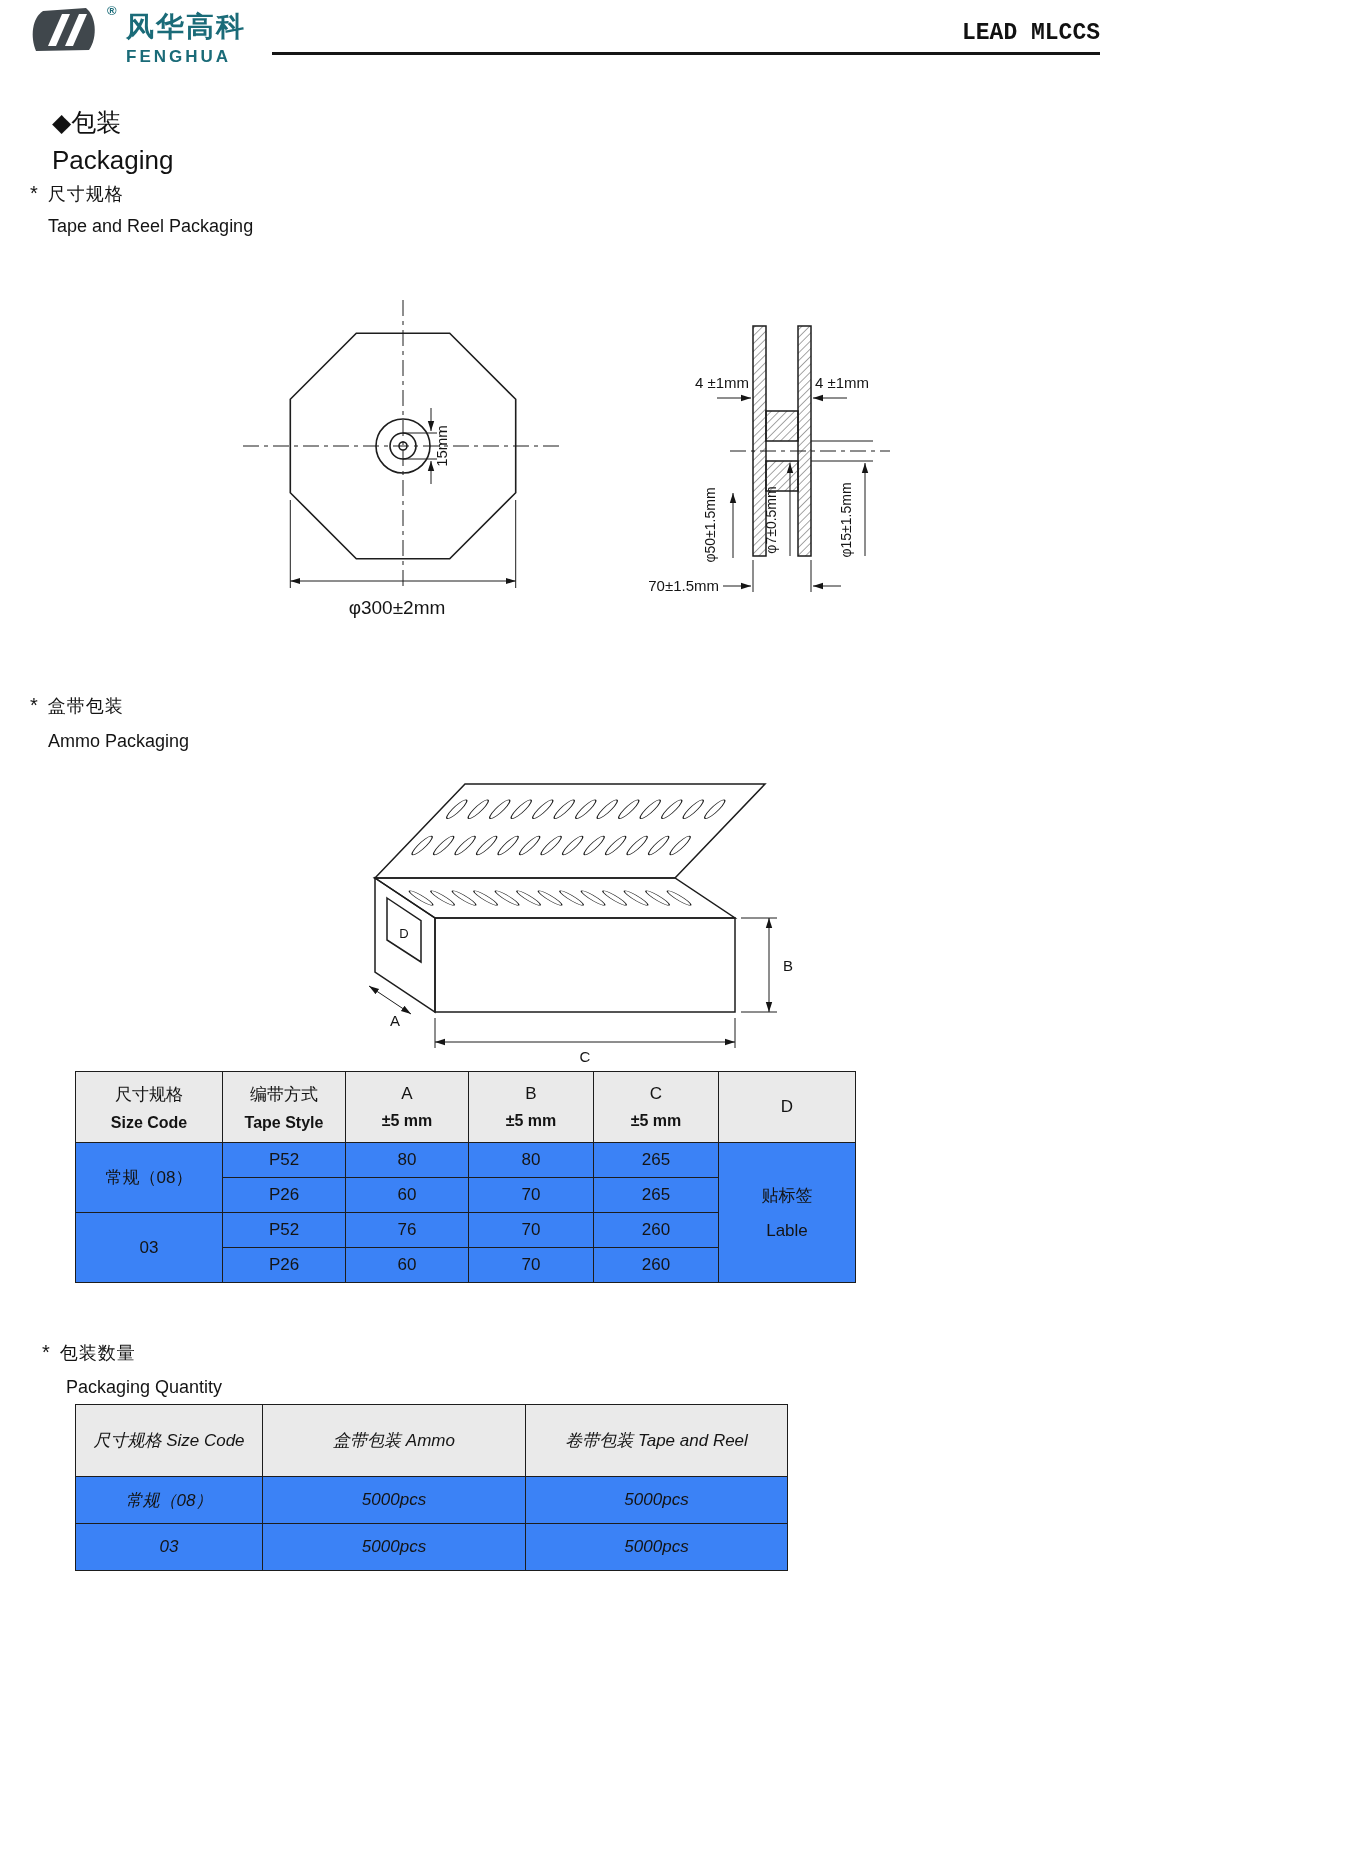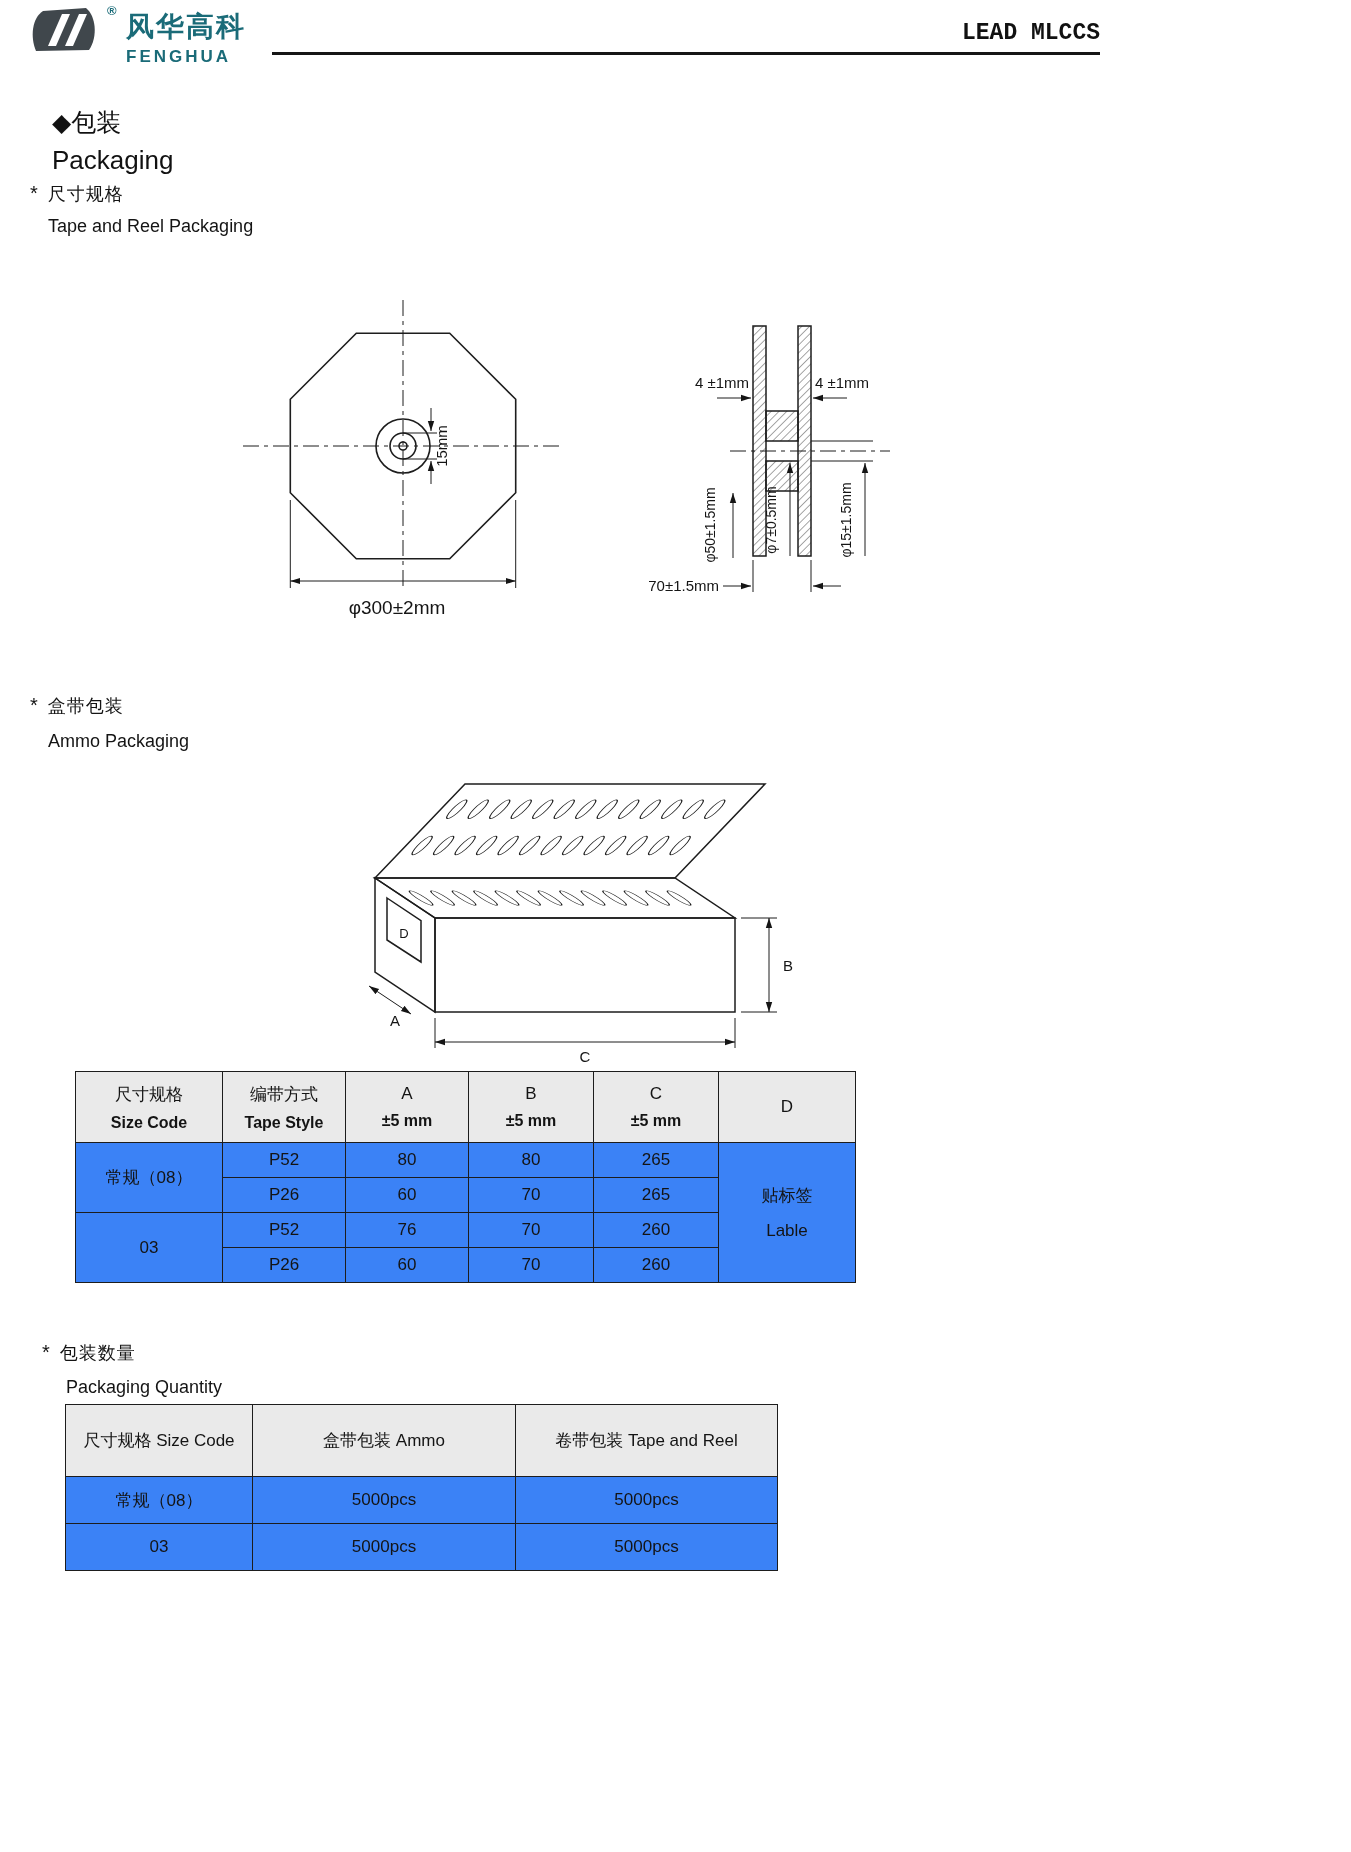--- a/index.html
+++ b/index.html
@@ -277,21 +277,21 @@
       </tr>
     </tbody>
   </table>
 
   <div class="abs sub" style="left:42px; top:1341px;">
     <span class="star">*</span>
     <span class="sub-cn">包装数量</span>
   </div>
   <div class="abs sub-en" style="left:66px; top:1377px;">Packaging Quantity</div>
 
-  <table class="tbl" style="left:65px; top:1404px; width:712px;">
+  <table class="tbl" style="left:75px; top:1404px; width:712px;font-style:italic;">
     <colgroup>
       <col style="width:187px">
         <col style="width:263px">
         <col style="width:262px">
     </colgroup>
     <thead>
       <tr class="hdr" style="height:72px;">
         <th>尺寸规格 Size Code</th>
         <th>盒带包装 Ammo</th>
         <th>卷带包装 Tape and Reel</th>

